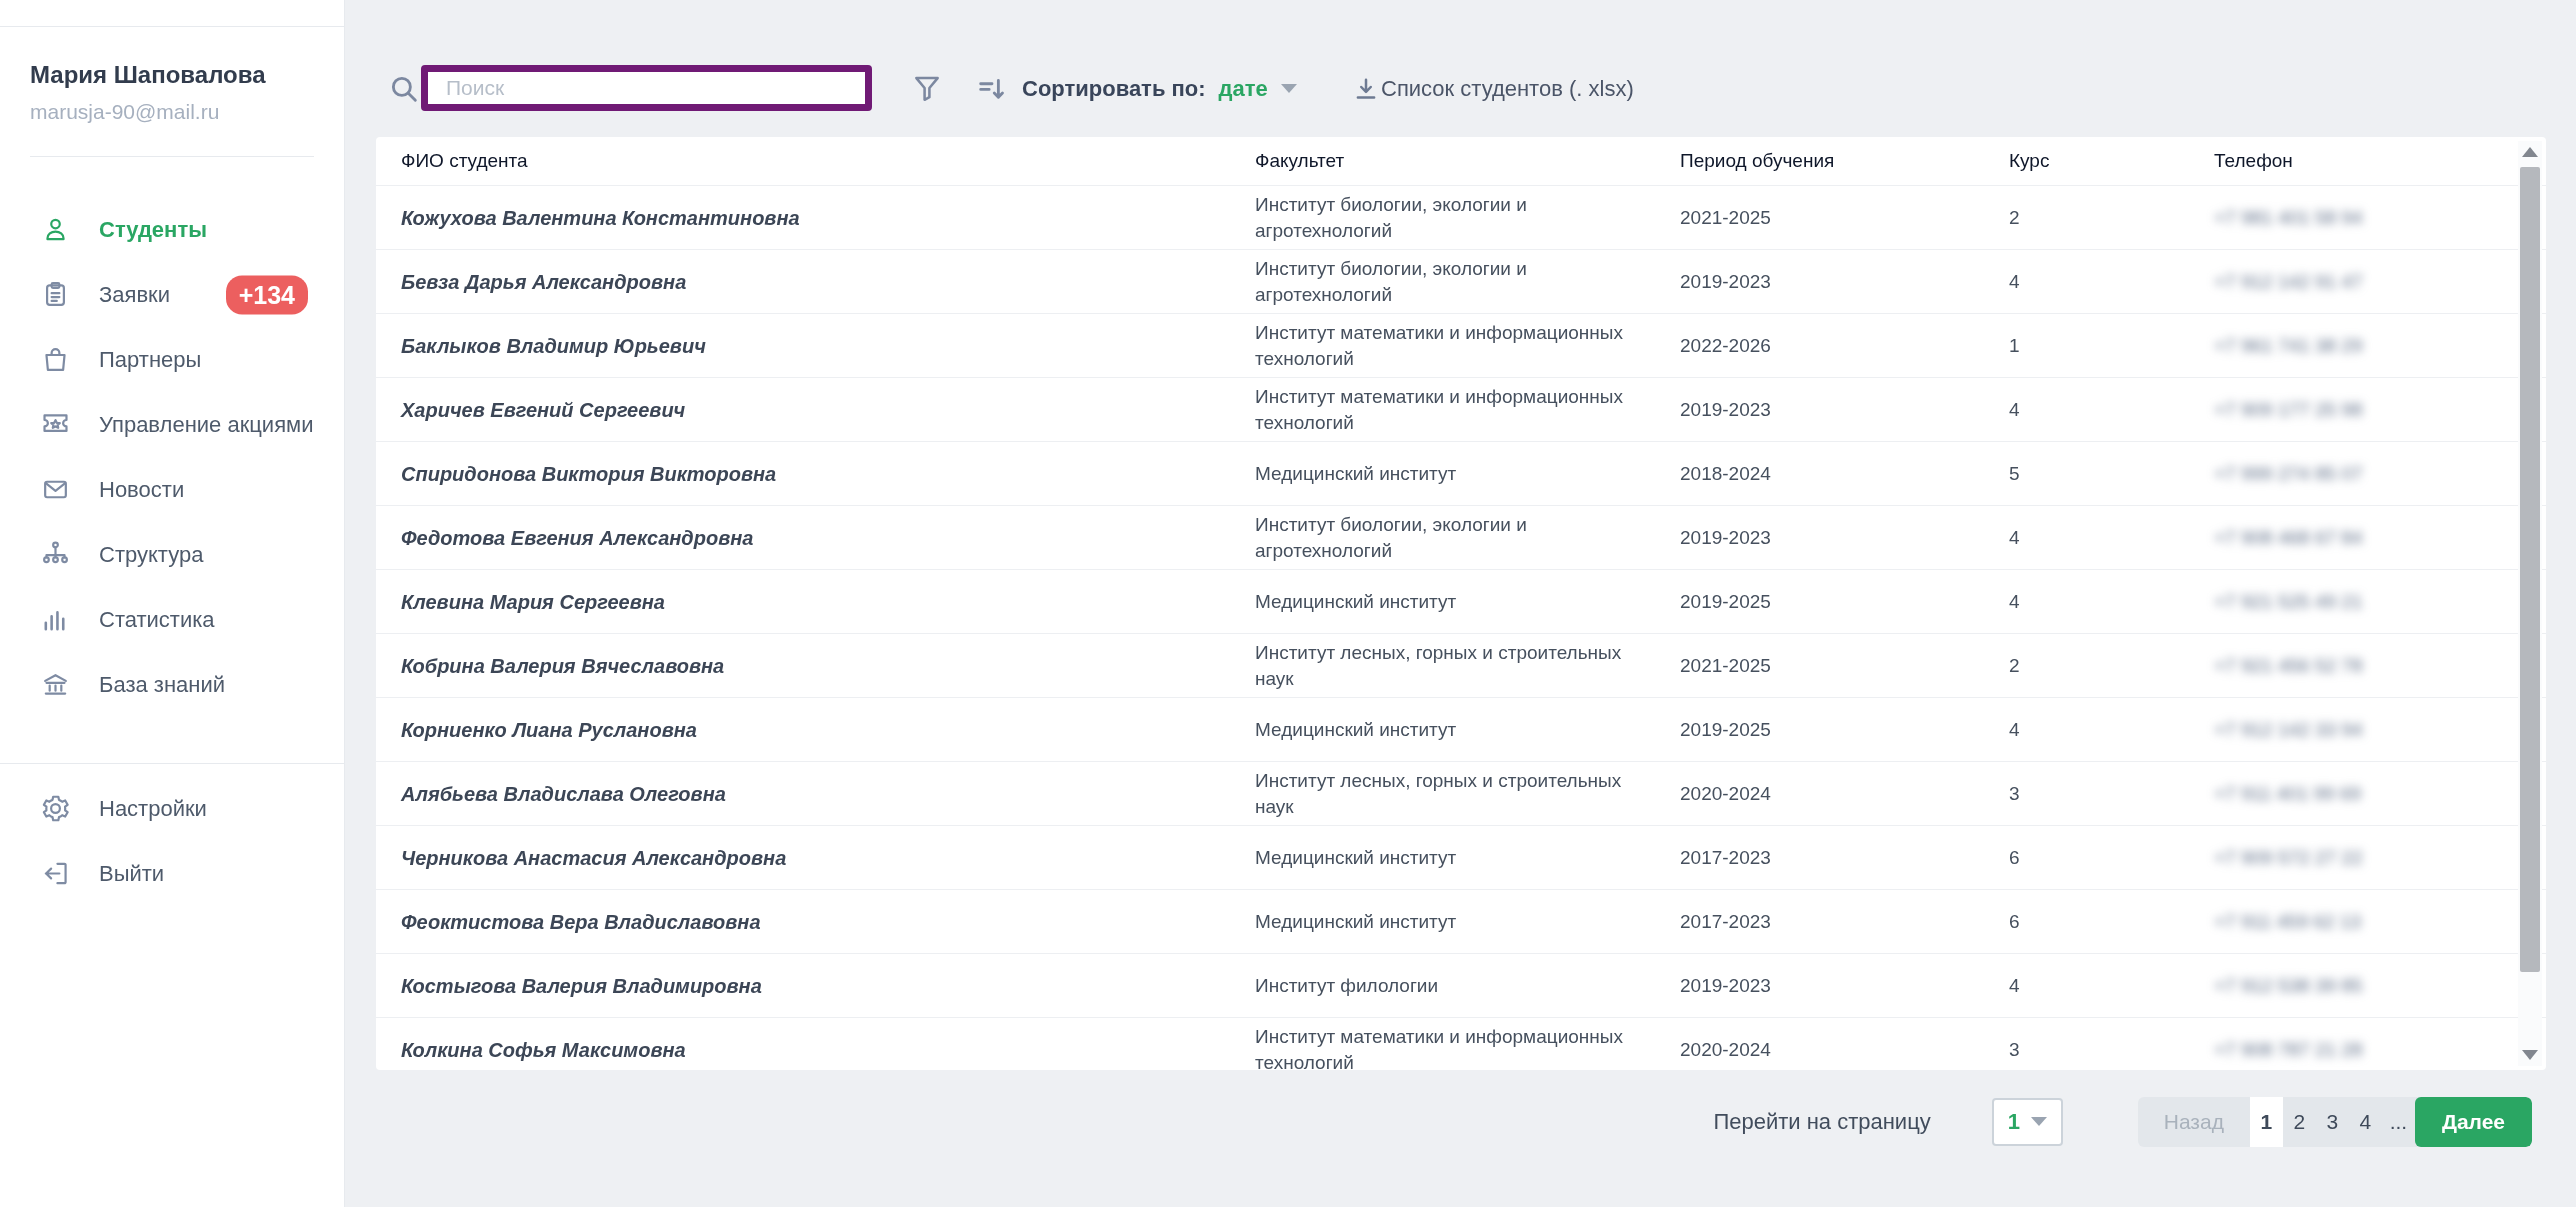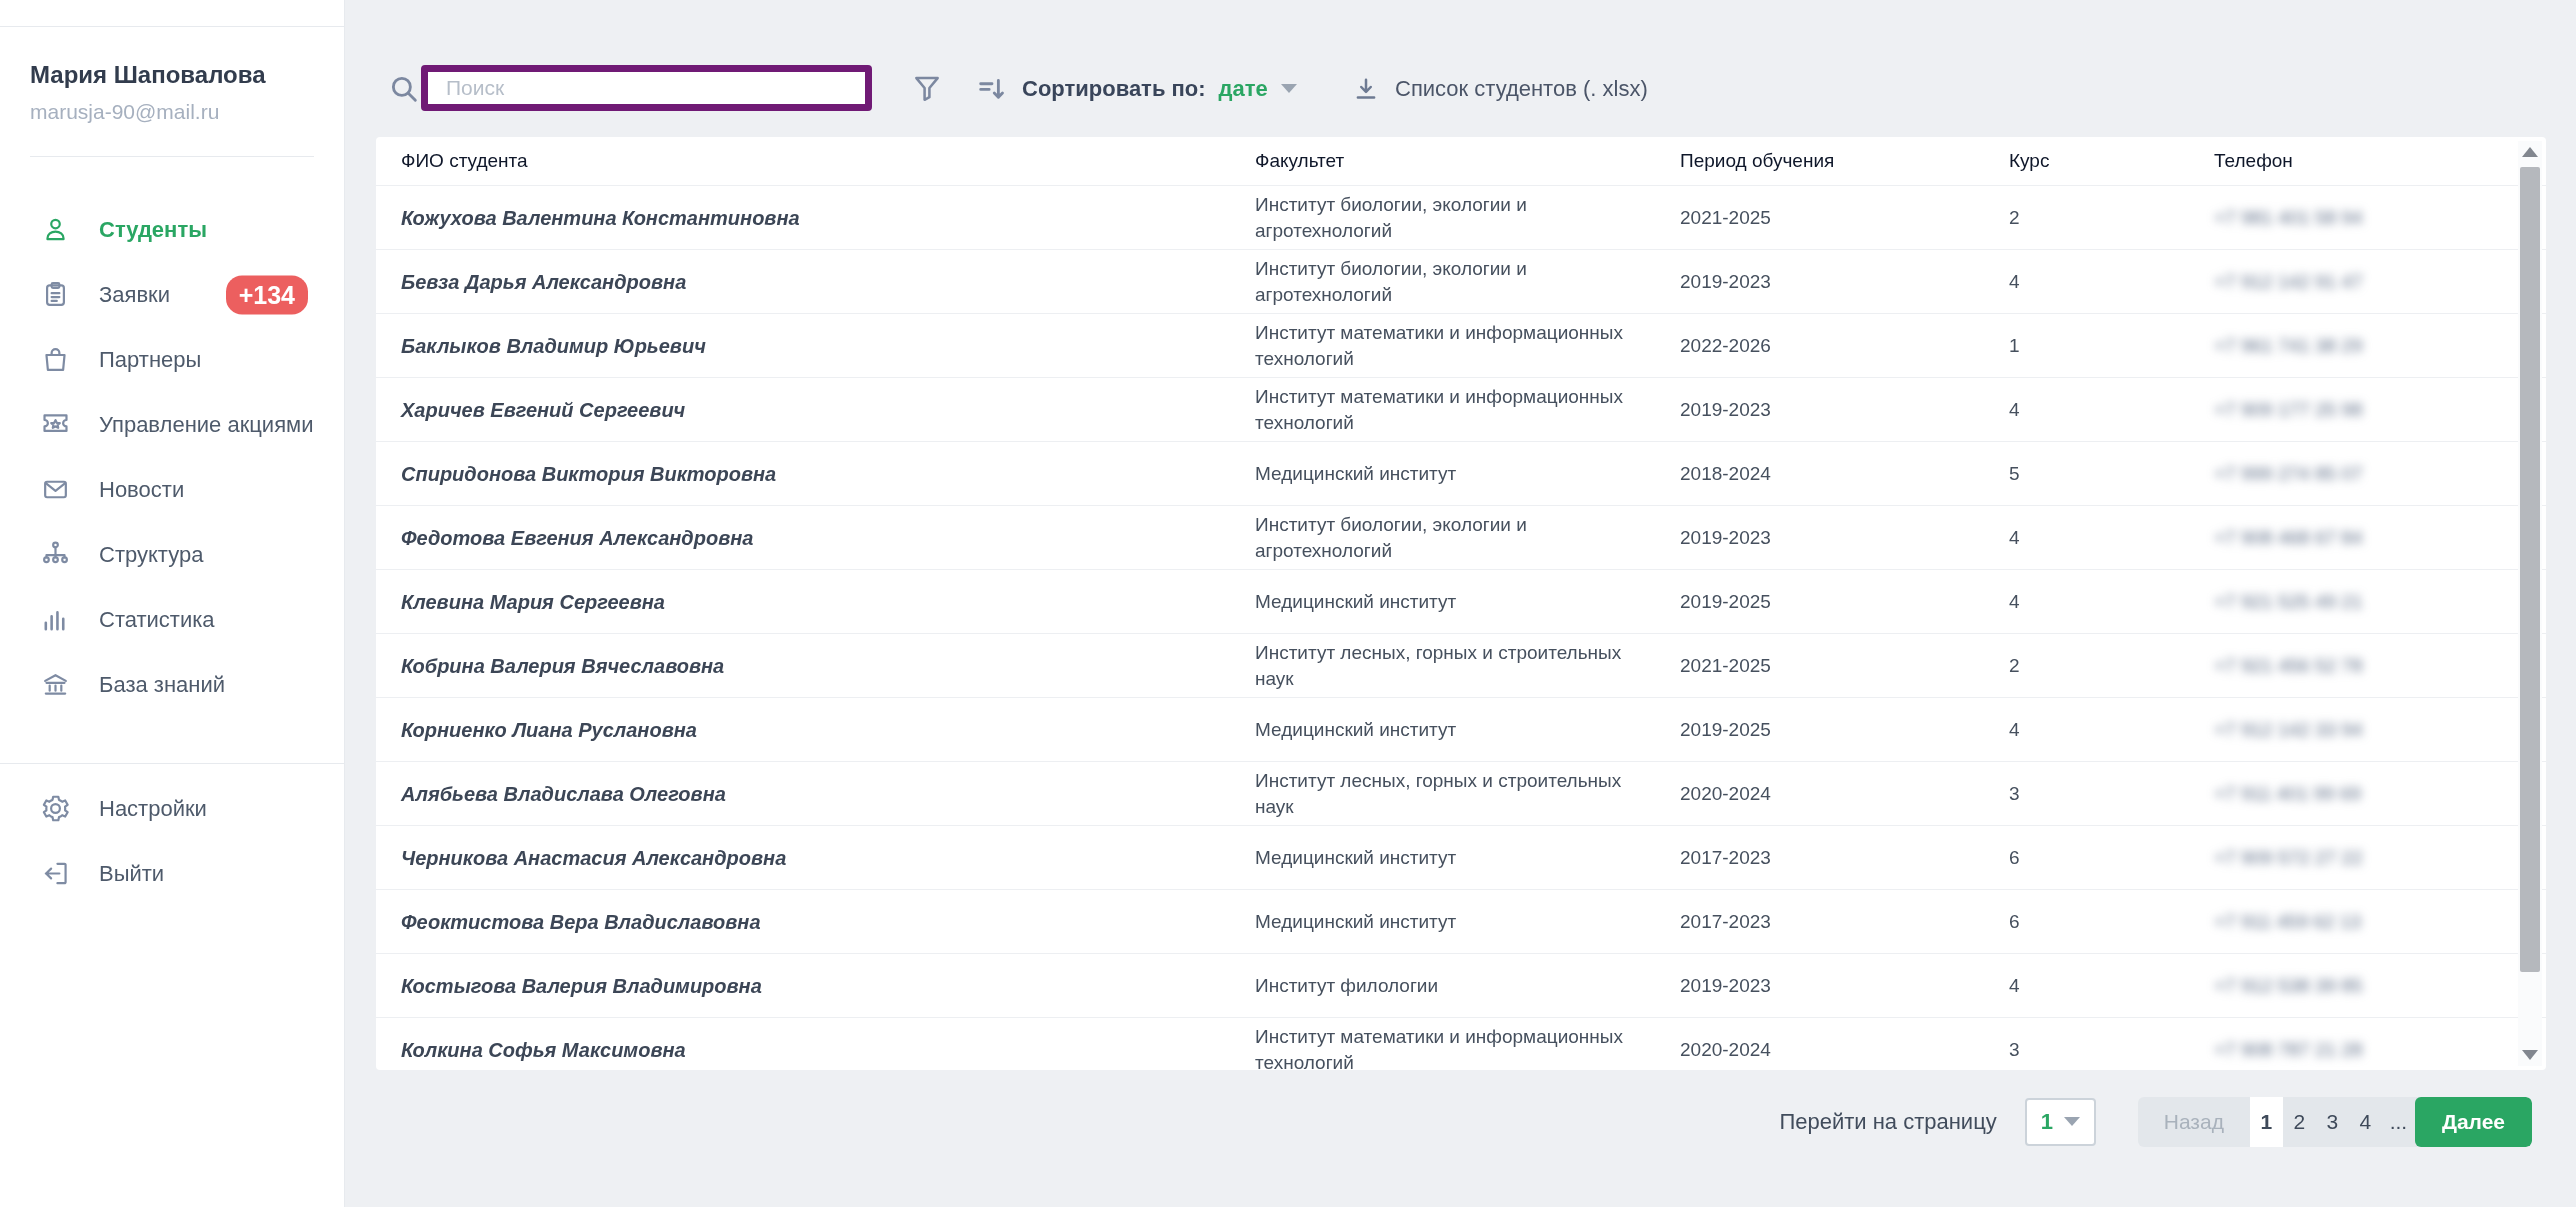--- a/index.html
+++ b/index.html
@@ -31,40 +31,40 @@
   .toolbar { position:absolute; left:345px; top:0; right:0; height:137px; }
   .search-icon { position:absolute; left:42px; top:72px; width:34px; height:34px; color:#7c88a0; cursor:pointer; }
   .search-input { position:absolute; left:76px; top:65px; width:451px; height:46px; border:7px solid #701a75; border-radius:4px; background:#fff; padding:0 18px; font-size:21px; color:#3a4453; font-family:"Liberation Sans", sans-serif; outline:none; }
   .search-input::placeholder { color:#b6bec9; }
   .filter-icon { position:absolute; left:565px; top:71px; width:34px; height:34px; color:#7c88a0; cursor:pointer; }
   .sort-group { position:absolute; left:630px; top:59px; height:59px; display:flex; align-items:center; gap:13px; }
   .sort-icon { width:34px; height:34px; color:#7c88a0; cursor:pointer; }
   .sort-label { font-size:22px; font-weight:bold; color:#39455a; }
   .sort-value { font-size:22px; font-weight:bold; color:#2aa663; cursor:pointer; }
   .caret { width:0; height:0; border-left:8px solid transparent; border-right:8px solid transparent; border-top:9px solid #9aa4b1; }
-  .export-group { position:absolute; left:1006px; top:59px; height:59px; display:flex; align-items:center; gap:14px; cursor:pointer; }
+  .export-group { position:absolute; left:1006px; top:59px; height:59px; display:flex; align-items:center; cursor:pointer; }
   .export-icon { width:30px; height:30px; color:#6d7a92; }
   .export-label { font-size:22px; color:#4b5568; }
   
   .card { position:absolute; left:376px; top:137px; width:2170px; height:933px; background:#ffffff; border-radius:4px; overflow:hidden; }
   .t-grid { display:grid; grid-template-columns:854px 425px 329px 205px 1fr; align-items:center; padding-left:25px; }
   .t-head { height:48px; }
   .t-head .t-cell { font-size:19px; color:#0f172a; }
   .t-row { height:64px; border-top:1px solid #edeff2; cursor:pointer; }
   .t-cell { padding-right:24px; font-size:19px; color:#46505e; line-height:26px; }
   .t-cell.name { font-weight:bold; font-size:20px; color:#3c4656;font-style:italic; }
   .t-cell.phone { filter:blur(5px); color:#5b6b85; }
   
   .scrollbar { position:absolute; top:4px; right:4px; bottom:4px; width:24px; background:#fafbfc; }
   .sb-arrow { position:absolute; left:50%; transform:translateX(-50%); width:0; height:0; border-left:8px solid transparent; border-right:8px solid transparent; cursor:pointer; }
   .sb-up { top:6px; border-bottom:10px solid #82878f; }
   .sb-down { bottom:6px; border-top:10px solid #82878f; }
   .sb-thumb { position:absolute; left:2px; right:2px; top:26px; bottom:94px; background:#b5b8bd; border-radius:2px; cursor:pointer; }
   
-  .pagination { position:absolute; top:1094px; right:44px; height:55px; display:flex; align-items:center; }
+  .pagination { position:absolute; top:1094px; right:44px; height:55px; display:flex; align-items:center;gap:33px; }
   .goto-label { font-size:22px; color:#414c5c; }
   .page-select { margin-left:28px; width:71px; height:48px; border:2px solid #ccd3da; border-radius:4px; background:#fff; display:flex; align-items:center; justify-content:center; gap:11px; cursor:pointer; }
   .page-select .val { font-size:22px; font-weight:bold; color:#2aa663; }
   .pager { margin-left:42px; height:50px; background:#e3e7eb; border-radius:6px; display:flex; align-items:center; overflow:hidden; }
   .pager-back { padding:0 26px; height:100%; display:flex; align-items:center; font-size:21px; color:#a9b2bc; cursor:default; }
   .page-cell { min-width:33px; height:100%; display:flex; align-items:center; justify-content:center; font-size:21px; color:#3f4a5a; cursor:pointer; padding:0 6px; }
   .page-cell.active { background:#ffffff; font-weight:bold; }
   .pager-next { padding:0 27px; height:100%; display:flex; align-items:center; background:#2aa663; color:#fff; font-size:21px; font-weight:bold; border-radius:6px; cursor:pointer; }
 </style>
 </head>

